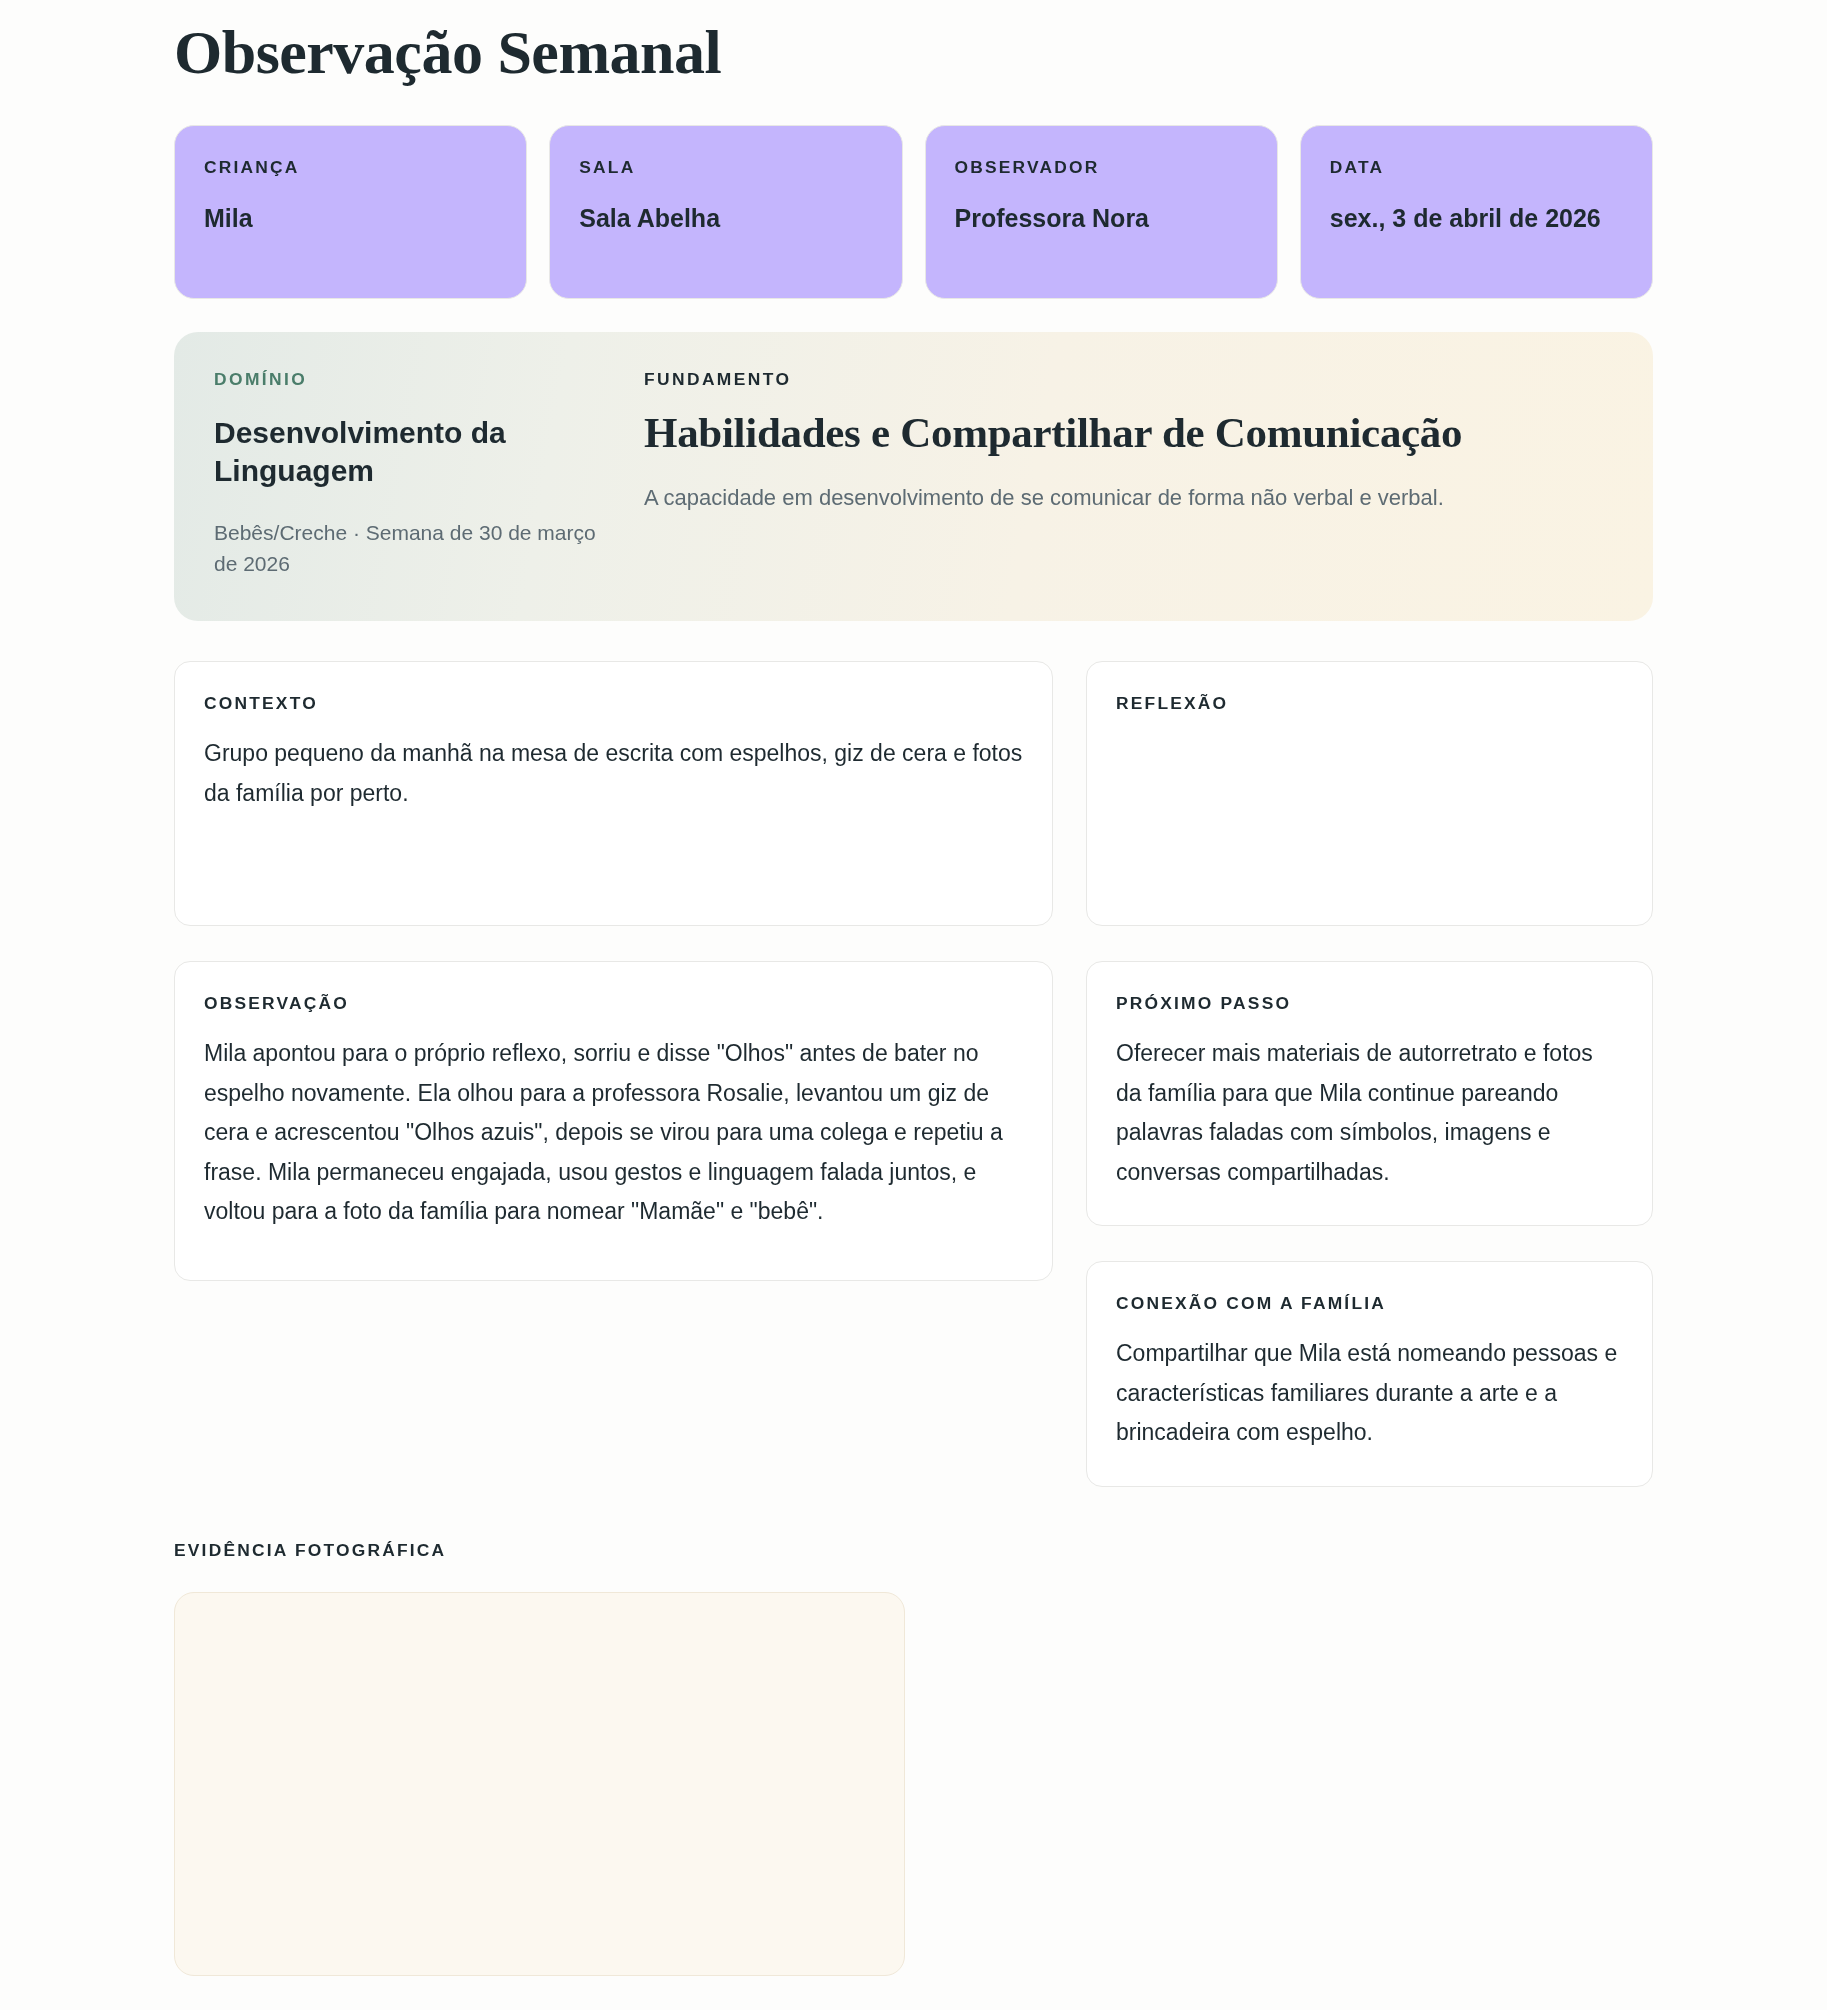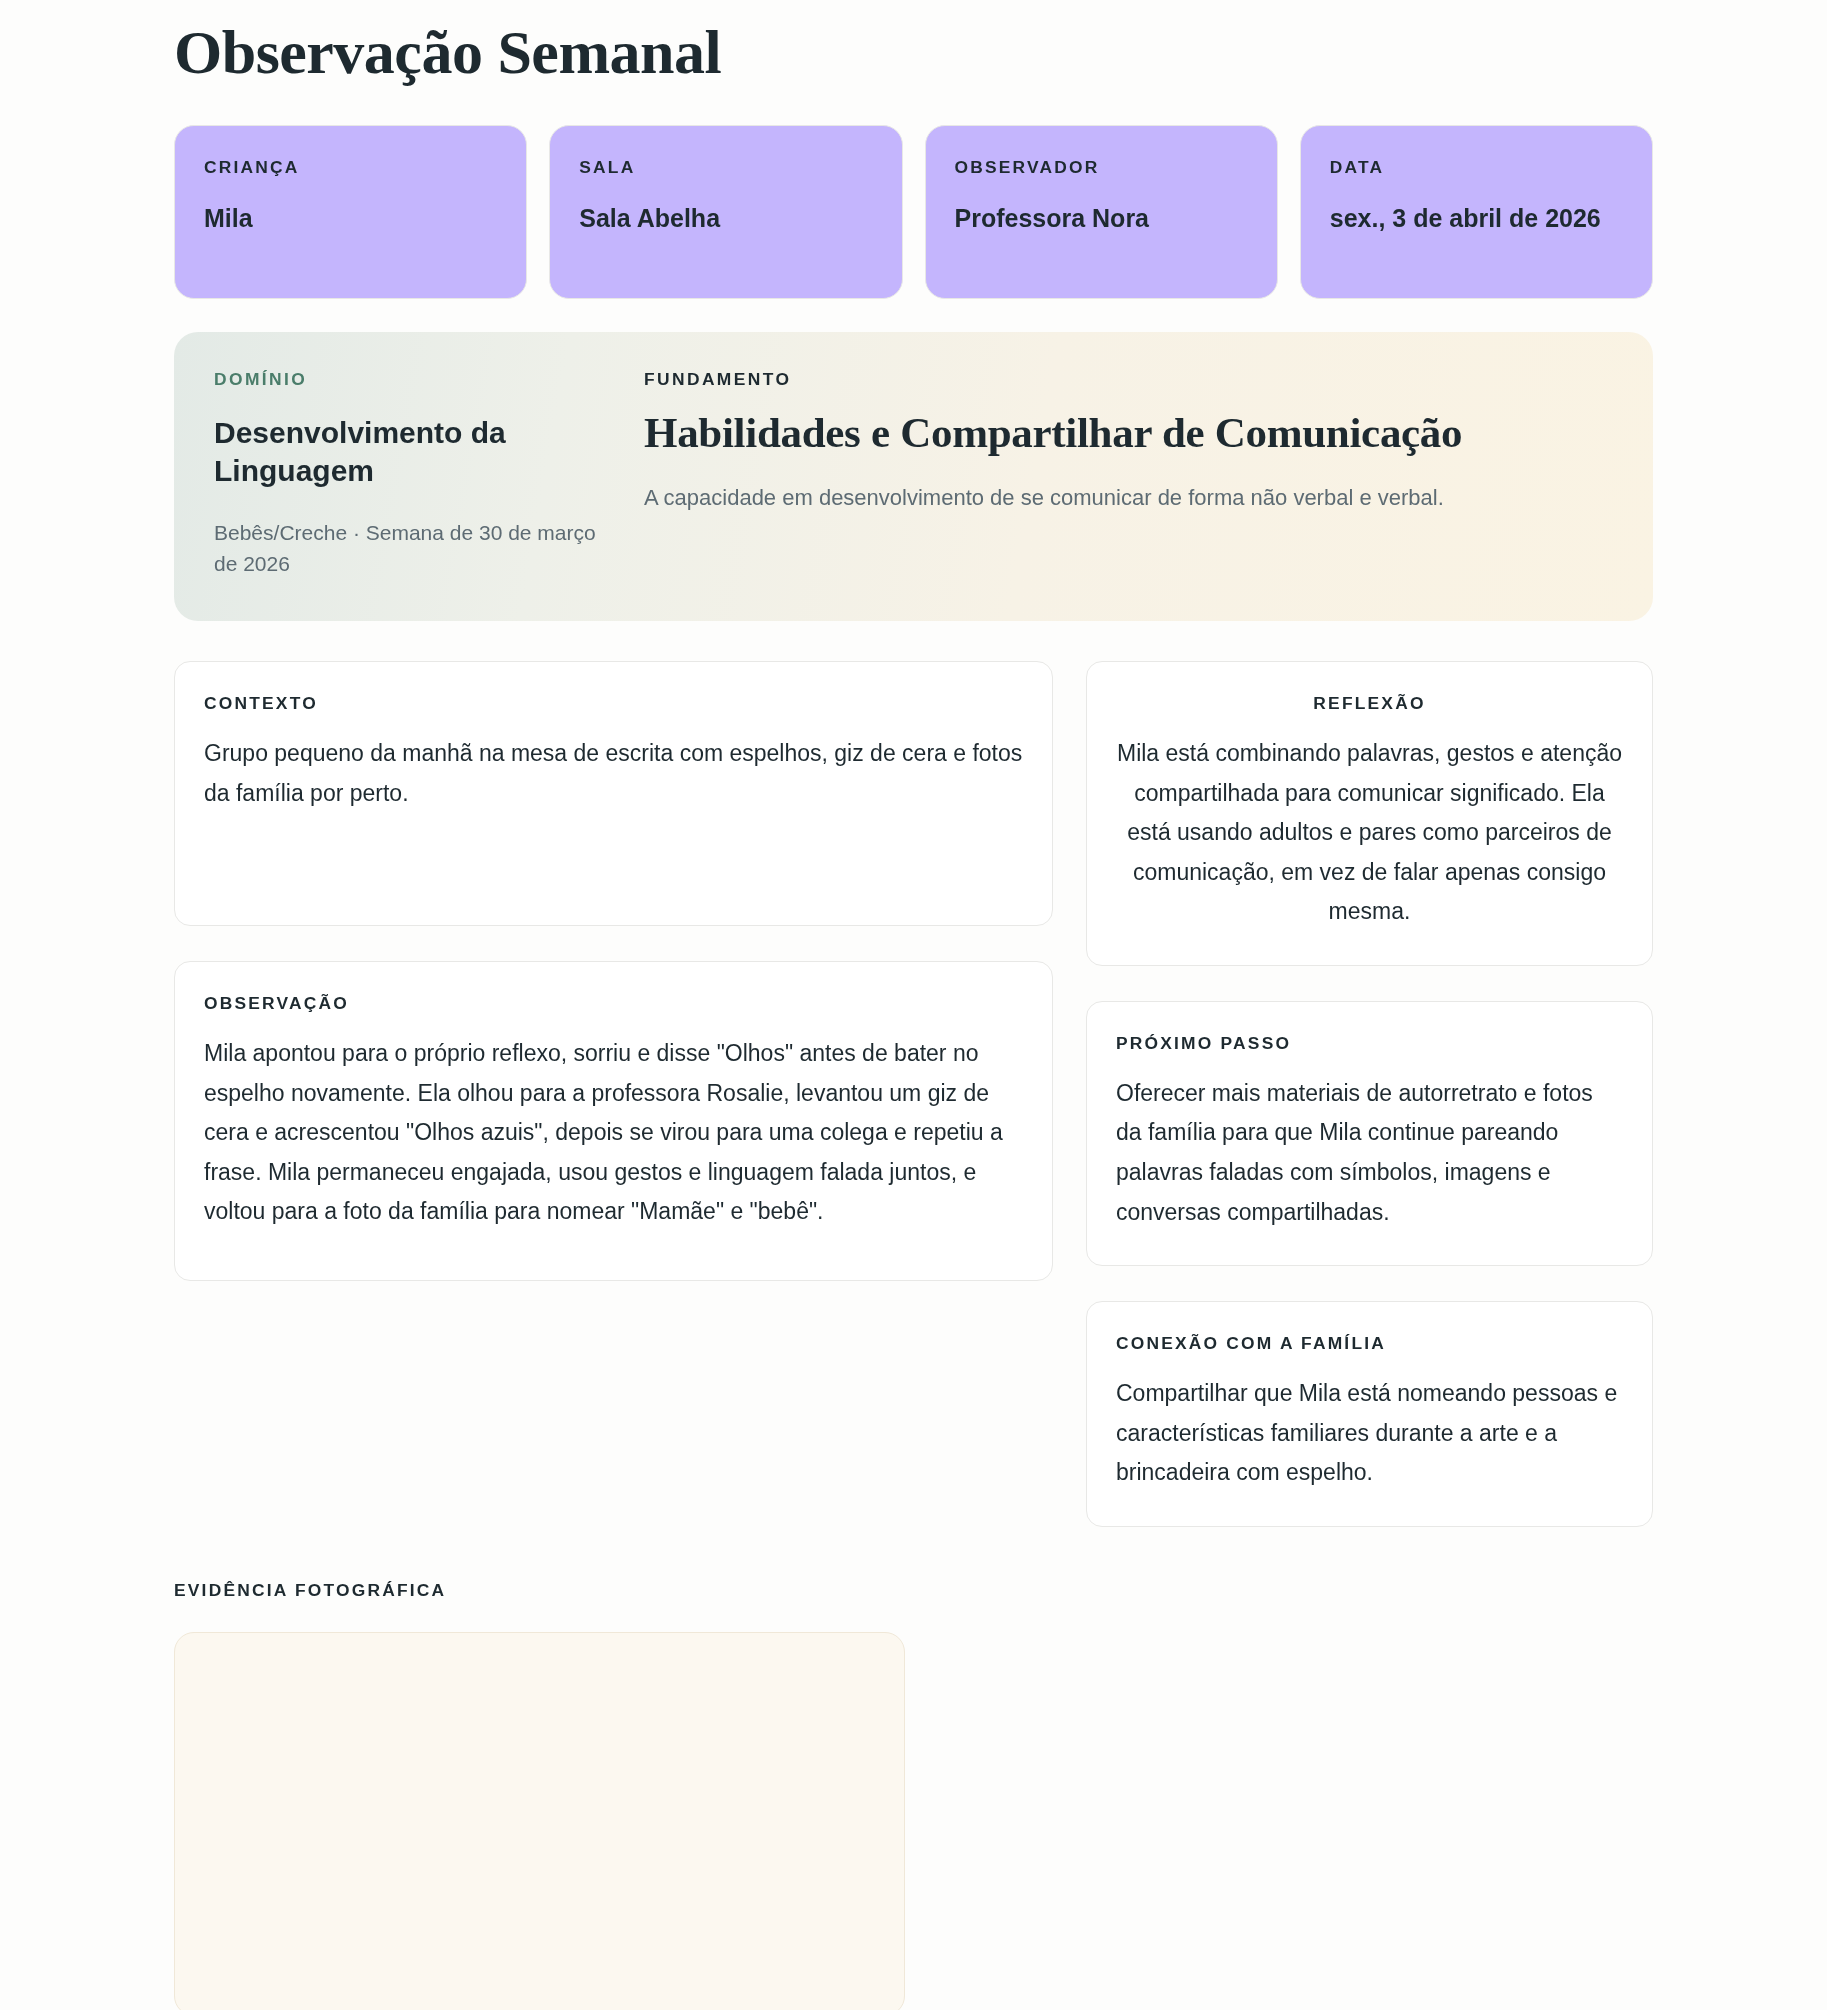--- a/index.html
+++ b/index.html
@@ -181,21 +181,21 @@
 
   .card-body {
     font-size: 23px;
     line-height: 1.72;
     color: #1e2a30;
     margin-top: 20px;
   }
 
   .card-context  { min-height: 265px; }
   .card-observation { min-height: 320px; }
-  .card-reflection  { min-height: 265px; text-align: center; }
+  .card-reflection  { min-height: 265px; }
   .card-nextstep   { min-height: 201px; }
   .card-family     { min-height: 201px; }
 
   
   .photo-section { margin-top: 53px; }
 
   .photo-label {
     font-size: 17.4px;
     font-weight: 700;
     letter-spacing: 2.2px;
@@ -274,21 +274,20 @@
         <div class="card-label">OBSERVAÇÃO</div>
         <div class="card-body">Mila apontou para o próprio reflexo, sorriu e disse "Olhos" antes de bater no espelho novamente. Ela olhou para a professora Rosalie, levantou um giz de cera e acrescentou "Olhos azuis", depois se virou para uma colega e repetiu a frase. Mila permaneceu engajada, usou gestos e linguagem falada juntos, e voltou para a foto da família para nomear "Mamãe" e "bebê".</div>
       </div>
 
     </div>
 
     <div class="col-right">
 
       <div class="card card-reflection">
         <div class="card-label">REFLEXÃO</div>
-        <div class="card-body">Mila está combinando palavras, gestos e atenção compartilhada para comunicar significado. Ela está usando adultos e pares como parceiros de comunicação, em vez de falar apenas consigo mesma.</div>
       </div>
 
       <div class="card card-nextstep">
         <div class="card-label">PRÓXIMO PASSO</div>
         <div class="card-body">Oferecer mais materiais de autorretrato e fotos da família para que Mila continue pareando palavras faladas com símbolos, imagens e conversas compartilhadas.</div>
       </div>
 
       <div class="card card-family">
         <div class="card-label">CONEXÃO COM A FAMÍLIA</div>
         <div class="card-body">Compartilhar que Mila está nomeando pessoas e características familiares durante a arte e a brincadeira com espelho.</div>

